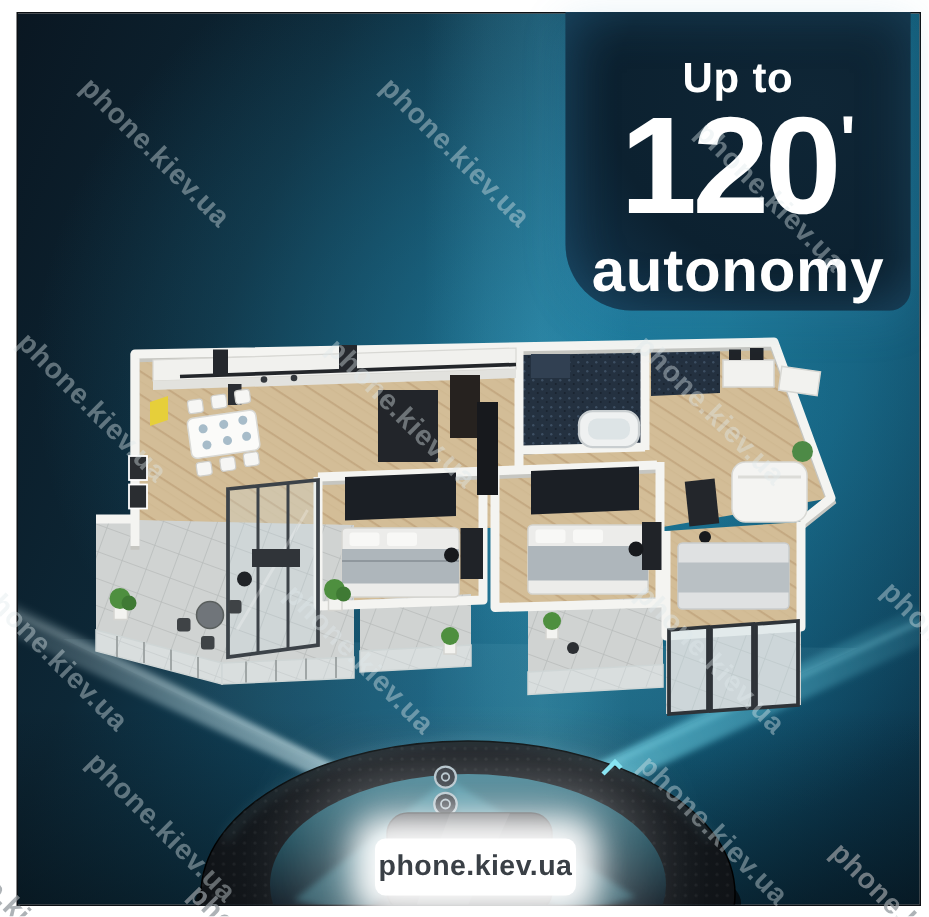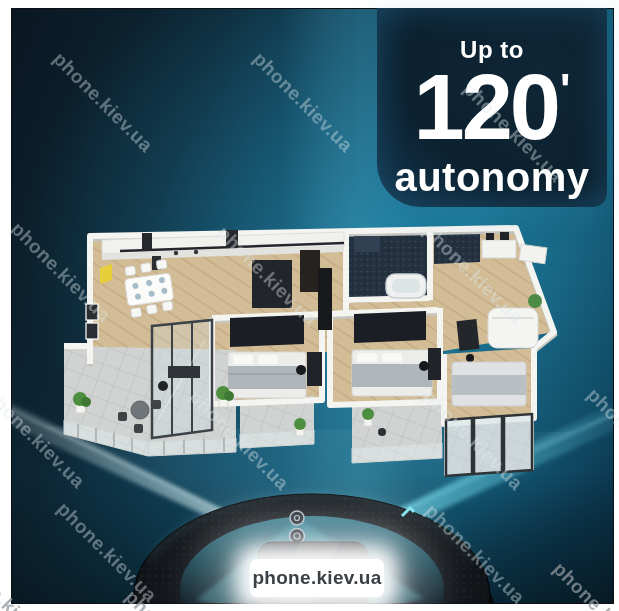--- a/index.html
+++ b/index.html
@@ -12,21 +12,21 @@
       radial-gradient(85% 75% at 63% 40%, rgba(42,160,198,.50) 0%, rgba(32,120,152,.28) 45%, rgba(0,0,0,0) 72%),
       linear-gradient(112deg,#0a1722 0%,#0d2736 26%,#135674 55%,#14607c 66%,#115572 78%,#0c3a52 92%,#0a2e42 100%);
   }
   svg.art{position:absolute;left:-12px;top:-9px;width:619px;height:611px;display:block;}
   
   .badge{position:absolute;left:377px;top:8px;width:230px;height:199px;z-index:4;
     border-radius:0 0 14px 44px;color:#fff;text-align:center;
     background:radial-gradient(130% 130% at 72% 30%, #0f2636 0%, #0c2130 45%, #143851 78%, #1d5574 100%);
     box-shadow:inset 0 0 34px rgba(46,120,160,.35), 0 6px 30px rgba(60,150,190,.18);
     display:flex;flex-direction:column;align-items:center;justify-content:flex-start;padding-top:28px;box-sizing:border-box;}
-  .badge .prefix{font-weight:700;font-size:24px;letter-spacing:.5px;}
+  .badge .prefix{font-weight:700;font-size:28px;letter-spacing:.5px;}
   .badge .big-row{display:flex;align-items:flex-start;margin-top:0px;}
   .badge .value{font-weight:700;font-size:92px;line-height:.95;letter-spacing:-3px;}
   .badge .unit{font-weight:700;font-size:44px;line-height:1;margin-top:4px;margin-left:2px;}
   .badge .suffix{font-weight:700;font-size:40px;margin-top:4px;letter-spacing:.5px;}
   
   .wm{position:absolute;font-weight:600;font-size:19px;letter-spacing:.5px;white-space:nowrap;
       color:rgba(222,232,236,.40);transform:rotate(45deg);transform-origin:0 0;z-index:5;}
   .wm.gray{color:rgba(145,152,158,.75);}
   
   .caption-box{position:absolute;left:250px;top:559px;width:134px;height:38px;z-index:6;

